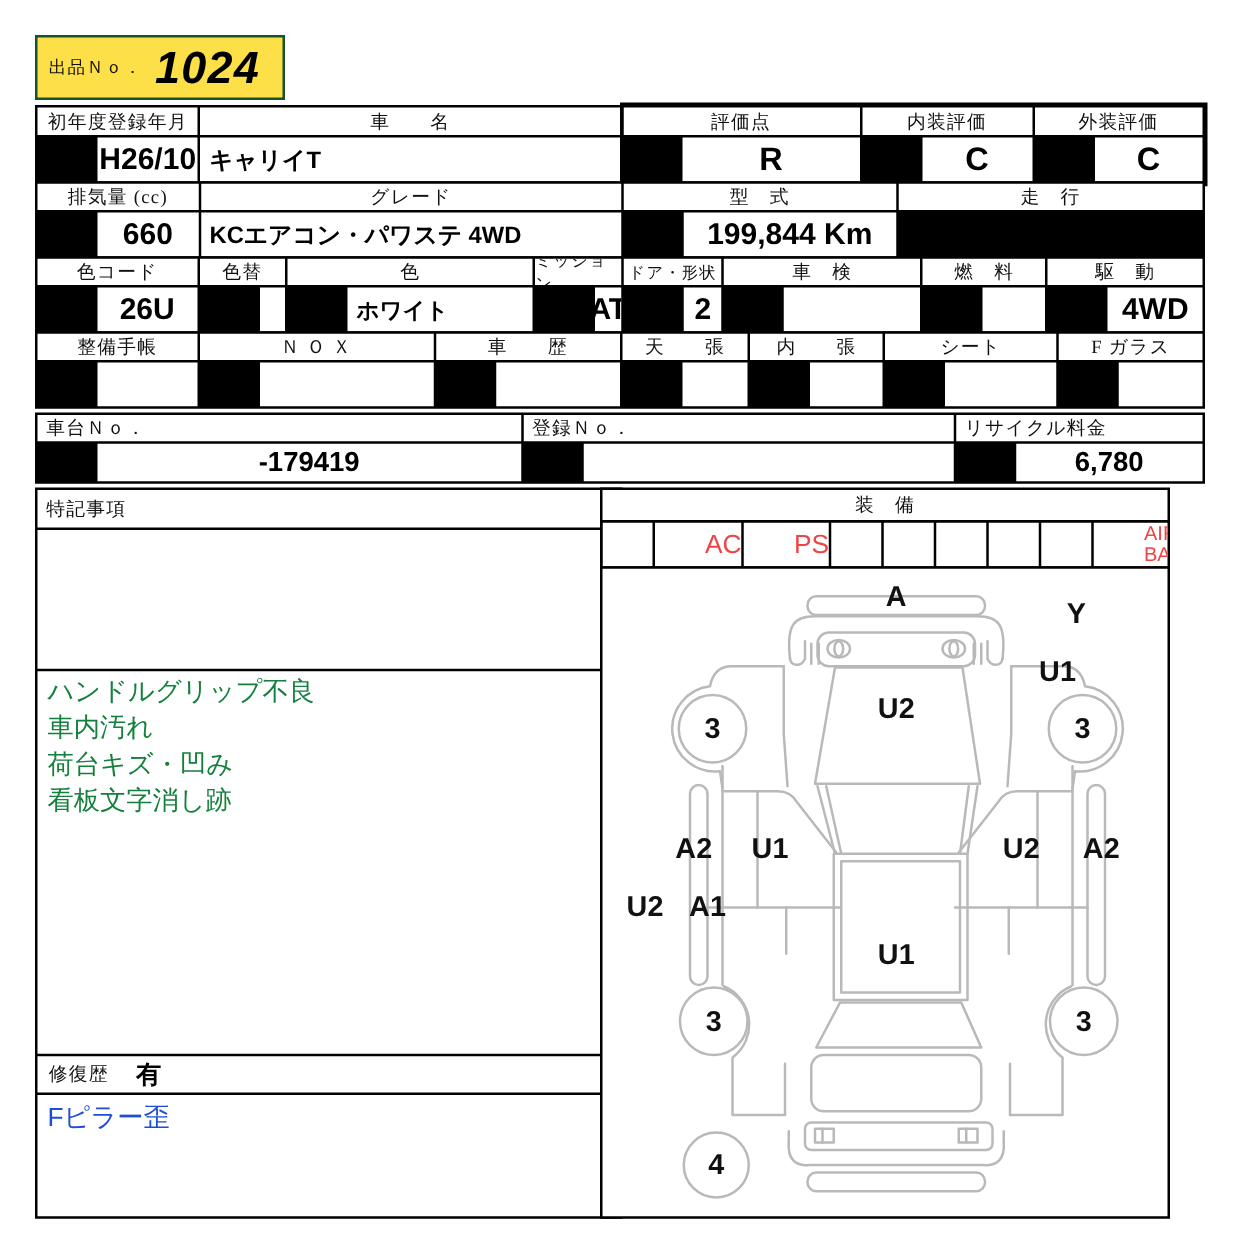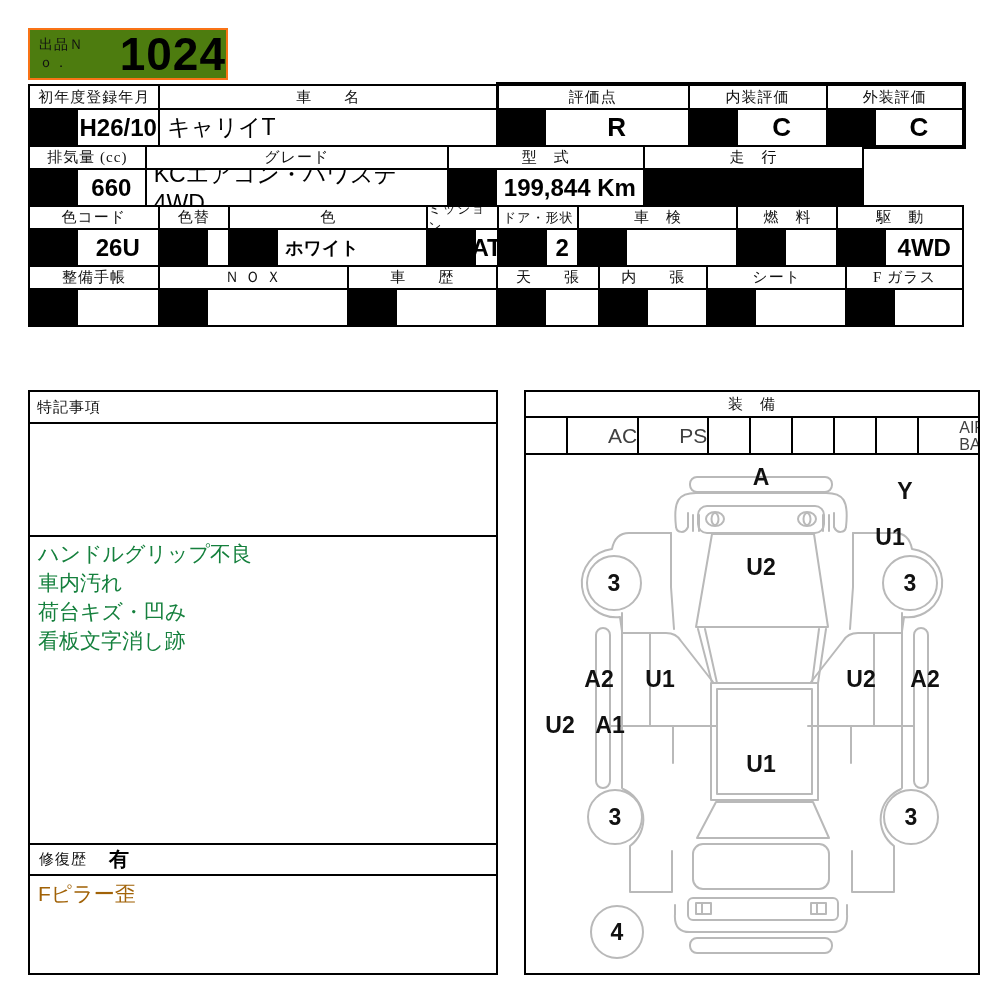--- a/index.html
+++ b/index.html
@@ -3,37 +3,37 @@
 <meta charset="utf-8">
 <style>
   html,body{margin:0;padding:0;background:#fff;}
   body{width:1000px;height:1000px;position:relative;font-family:"Liberation Sans","DejaVu Sans",sans-serif;color:#000;}
   .sheet{position:absolute;left:28px;top:28px;width:936px;height:947px;}
   
   .tbl{position:absolute;display:grid;background:#000;padding:2px;gap:2px;box-sizing:border-box;}
   .tbl>div{background:#fff;display:flex;align-items:center;justify-content:center;overflow:hidden;box-sizing:border-box;}
   .lbl{font-family:"Liberation Serif","DejaVu Serif",serif;font-size:15px;color:#111;letter-spacing:1px;}
   .val{font-weight:bold;font-size:24px;letter-spacing:0px;margin-left:48px;}
-  .val-md{font-weight:normal;font-size:23px;}
+  .val-md{font-weight:bold;font-size:19px;}
   .left{justify-content:flex-start !important;padding-left:7px;}
   .thick{position:absolute;border:3px solid #000;box-sizing:border-box;pointer-events:none;}
   
-  .lot{position:absolute;left:0;top:0;width:200px;height:52px;border:2px solid #f97316;box-sizing:border-box;display:flex;align-items:center;gap:10px;padding-left:9px;background:#4d7c0f;}
+  .lot{position:absolute;left:0;top:0;width:200px;height:52px;border:2px solid #14532d;box-sizing:border-box;display:flex;align-items:center;gap:10px;padding-left:9px;background:#fde047;}
   .lot .lbl{font-size:14px;}
-  .lot .num{font-size:46px;font-weight:bold;letter-spacing:1px;}
+  .lot .num{font-size:36px;font-weight:bold;letter-spacing:1px;font-style:italic;}
   
   .notes-box{flex-direction:column;align-items:flex-start !important;justify-content:flex-start !important;padding:2px 8px;}
   .notes-box div{font-size:21px;line-height:29px;color:#15803d;}
   .repair-band{justify-content:flex-start !important;padding-left:9px;gap:22px;}
   .repair-band .yes{font-weight:bold;font-size:20px;}
-  .repair-box{align-items:flex-start !important;justify-content:flex-start !important;padding:4px 8px;font-size:21px;color:#a16207;}
+  .repair-box{align-items:flex-start !important;justify-content:flex-start !important;padding:4px 8px;font-size:21px;color:#1d4ed8;}
   
   .equip-row{background:#000 !important;padding:0;}
   .equip-grid{display:grid;grid-template-columns:45fr 44fr 44fr 43fr 43fr 44fr 42fr 46fr 56fr 58fr;gap:2px;background:#000;width:100%;height:100%;}
-  .equip-grid>div{background:#fff;display:flex;align-items:center;justify-content:center;font-size:21px;color:#404040;padding-left:40px;}
+  .equip-grid>div{background:#fff;display:flex;align-items:center;justify-content:center;font-size:21px;color:#ef4444;padding-left:40px;}
   .equip-grid .small{font-size:16px;line-height:17px;text-align:left;white-space:pre-line;}
   
   .diag{position:relative;padding:0;}
   .diag svg{position:absolute;left:0;top:0;}
   .code{position:absolute;transform:translate(-50%,-50%);font-weight:bold;font-size:23px;color:#111;white-space:nowrap;}
 </style>
 </head>
 <body>
 
 <div class="sheet">
@@ -50,21 +50,21 @@
     <div class="lbl">内装評価</div>
     <div class="lbl">外装評価</div>
     <div class="val">H26/10</div>
     <div class="val-md left">キャリイT</div>
     <div class="val" style="font-size:26px;">R</div>
     <div class="val" style="font-size:26px;">C</div>
     <div class="val" style="font-size:26px;">C</div>
   </div>
   <div class="thick" style="left:468px;top:54px;width:470px;height:67px;"></div>
 
-  <div class="tbl" style="left:0;top:117px;width:836px;height:62px;grid-template-columns:130fr 340fr 220fr 246fr;grid-template-rows:21fr 35fr;">
+  <div class="tbl" style="left:0;top:117px;width:936px;height:62px;grid-template-columns:130fr 340fr 220fr 246fr;grid-template-rows:21fr 35fr;">
     <div class="lbl">排気量 (cc)</div>
     <div class="lbl">グレード</div>
     <div class="lbl">型　式</div>
     <div class="lbl">走　行</div>
     <div class="val">660</div>
     <div class="val-md left">KCエアコン・パワステ 4WD</div>
     <div class="val">199,844 Km</div>
   </div>
 
   <div class="tbl" style="left:0;top:177px;width:936px;height:62px;grid-template-columns:130fr 70fr 200fr 70fr 80fr 160fr 100fr 126fr;grid-template-rows:21fr 35fr;">
@@ -96,38 +96,46 @@
     <div class="lbl">F ガラス</div>
     <div class="val"></div>
     <div class="val"></div>
     <div class="val"></div>
     <div class="val"></div>
     <div class="val"></div>
     <div class="val"></div>
     <div class="val"></div>
   </div>
 
+  <div class="tbl" style="left:0;top:302px;width:936px;height:57px;grid-template-columns:390fr 347fr 199fr;grid-template-rows:21fr 30fr;">
+    <div class="lbl left">車台Ｎｏ．</div>
+    <div class="lbl left">登録Ｎｏ．</div>
+    <div class="lbl left">リサイクル料金</div>
+    <div class="val" style="font-size:22px;">-179419</div>
+    <div class="val"></div>
+    <div class="val" style="font-size:22px;">6,780</div>
+  </div>
 
   <div class="tbl" style="left:0;top:362px;width:470px;height:585px;grid-template-columns:1fr;grid-template-rows:30fr 111fr 306fr 29fr 97fr;">
     <div class="lbl left">特記事項</div>
     <div></div>
     <div class="notes-box">
       <div>ハンドルグリップ不良</div>
       <div>車内汚れ</div>
       <div>荷台キズ・凹み</div>
       <div>看板文字消し跡</div>
     </div>
     <div class="repair-band">
       <span class="lbl">修復歴</span>
       <span class="yes">有</span>
     </div>
     <div class="repair-box">Fピラー歪</div>
   </div>
 
-  <div class="tbl" style="left:496px;top:362px;width:456px;height:585px;grid-template-columns:1fr;grid-template-rows:24px 35px 518px;">
+  <div class="tbl" style="left:452px;top:362px;width:456px;height:585px;grid-template-columns:1fr;grid-template-rows:24px 35px 518px;">
     <div class="lbl">装　備</div>
     <div class="equip-row">
       <div class="equip-grid">
         <div></div>
         <div>AC</div>
         <div>PS</div>
         <div></div>
         <div></div>
         <div></div>
         <div></div>

